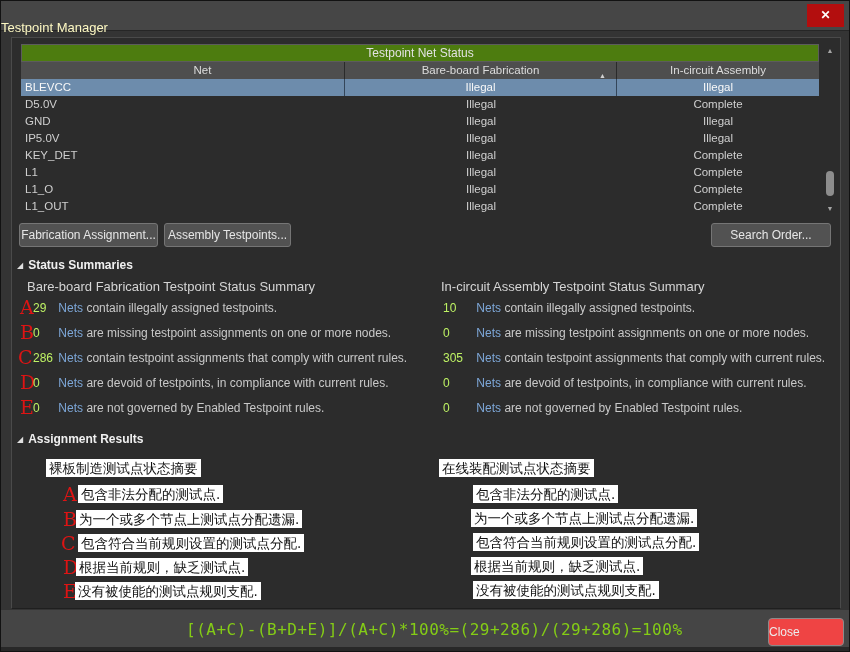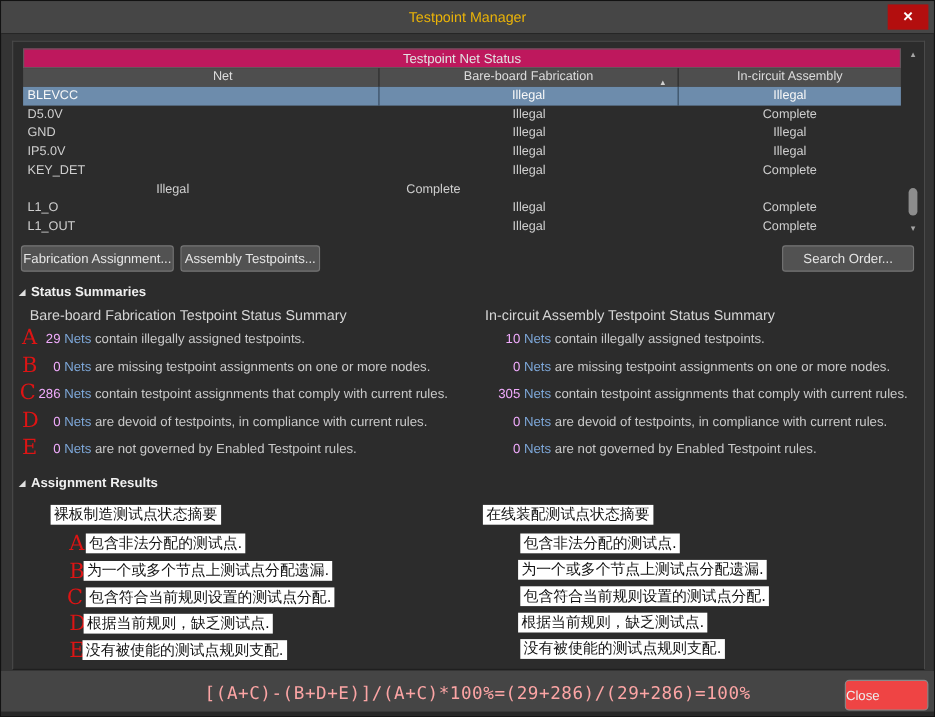--- a/index.html
+++ b/index.html
@@ -4,33 +4,33 @@
 <style>
   * { margin:0; padding:0; box-sizing:border-box; }
   html,body { width:850px; height:652px; background:#1c1c1c; }
   body { font-family:"Liberation Sans", sans-serif; overflow:hidden; }
   .window { position:relative; width:850px; height:652px; background:#343434;
             border:1px solid #121212; overflow:hidden; }
 
   
   .titlebar { position:absolute; left:0; top:0; width:100%; height:30px;
               background:#464646; border-bottom:1px solid #262626; }
-  .titlebar .title { position:absolute; left:0; right:0; top:7px; text-align:center;
-              color:#eab308; font-size:13px; }
+  .titlebar .title { position:absolute; left:0; right:0; top:19px; 
+              color:#fef9c3; font-size:13px; }
   .close-btn { position:absolute; right:5px; top:3px; width:37px; height:23px;
               background:#b30e0e; color:#ffffff; font-size:12px; font-weight:bold;
               text-align:center; line-height:23px; cursor:pointer; }
 
   
   .panel { position:absolute; left:10px; top:36px; width:830px; height:572px;
            background:#2c2c2c; border:1px solid #4a4a4a; border-bottom-color:#1f1f1f; }
 
   
   .tbl-group { position:absolute; left:20px; top:43px; width:798px; height:18px;
-               background:#be185d; border:1px solid #5c5c5c; color:#e2e2e2;
+               background:#4d7c0f; border:1px solid #5c5c5c; color:#e2e2e2;
                font-size:12px; text-align:center; line-height:16px; }
   .tbl-cols { position:absolute; left:20px; top:61px; width:798px; height:17px;
               background:#4e4e4e; display:flex; color:#dcdcdc; font-size:11.5px; }
   .tbl-cols .col { line-height:17px; text-align:center; border-right:1px solid #2a2a2a; position:relative; }
   .tbl-cols .col:last-child { border-right:none; }
   .col-net  { width:324px;padding-left:40px; }
   .col-fab  { width:272px; }
   .col-assy { width:202px; }
   .sort-arrow { position:absolute; right:10px; top:5px; font-size:7px; color:#d0d0d0; }
 
@@ -65,21 +65,21 @@
                  font-weight:bold; cursor:pointer; }
   .sec-status { top:257px; } .sec-assign { top:431px; }
   .tri { display:inline-block; font-size:8px; color:#e0e0e0; margin-right:5px;
          vertical-align:1px; font-weight:normal; }
 
   .sum-title { position:absolute; top:278px; color:#d5d5d5; font-size:13px; }
   .sum-title-l { left:26px; } .sum-title-r { left:440px; }
 
   
   .sline { position:absolute; height:16px; font-size:12px; color:#c9c9c9; white-space:nowrap; }
-  .sline .num { display:inline-block; text-align:right; color:#f0abfc; cursor:pointer; }
+  .sline .num { display:inline-block; color:#bef264; cursor:pointer; }
   .sline .lnk { color:#7da7d8; cursor:pointer; }
   .sline-l .num { width:22px; }
   .sline-r .num { width:30px; }
   .red-letter { position:absolute; color:#dd1414; font-family:"DejaVu Serif", serif;
                 font-size:19px; line-height:19px; font-weight:normal; }
 
   
   .cn-box { position:absolute; background:#ffffff; color:#111111; font-size:13.5px;
             line-height:18px; padding:0 3px; white-space:nowrap;
             font-family:"DejaVu Sans", sans-serif; }
@@ -89,21 +89,21 @@
   
   .bottombar { position:absolute; left:0; top:609px; width:850px; height:37px; background:#454545; }
   .bottomedge { position:absolute; left:0; top:646px; width:850px; height:6px; background:#282828; }
   .btn-close { position:absolute; left:767px; top:617px; width:76px; height:28px;
                background:#ef4444; border:1px solid #8a8a8a; border-radius:4px;
                color:#ececec; font-size:12px; text-align:left; line-height:26px; cursor:pointer; }
 
   
   .cov-title { position:absolute; left:185px; top:592px; color:#cf1212; font-size:23px;
                letter-spacing:5px; font-family:"DejaVu Serif", serif; z-index:10; }
-  .cov-formula { position:absolute; left:185px; top:619px; color:#fca5a5; font-size:16px;
+  .cov-formula { position:absolute; left:185px; top:619px; color:#84cc16; font-size:16px;
                letter-spacing:0.5px; font-family:"DejaVu Sans Mono", monospace; z-index:10; }
 </style>
 </head>
 <body>
 
 <div class="window">
 
   <div class="titlebar">
     <div class="title">Testpoint Manager</div>
     <div class="close-btn">✕</div>
@@ -142,20 +142,21 @@
       <div class="c-net">IP5.0V</div>
       <div class="c-fab">Illegal</div>
       <div class="c-assy">Illegal</div>
     </div>
     <div class="trow">
       <div class="c-net">KEY_DET</div>
       <div class="c-fab">Illegal</div>
       <div class="c-assy">Complete</div>
     </div>
     <div class="trow">
+      <div class="c-net">L1</div>
       <div class="c-fab">Illegal</div>
       <div class="c-assy">Complete</div>
     </div>
     <div class="trow">
       <div class="c-net">L1_O</div>
       <div class="c-fab">Illegal</div>
       <div class="c-assy">Complete</div>
     </div>
     <div class="trow">
       <div class="c-net">L1_OUT</div>

